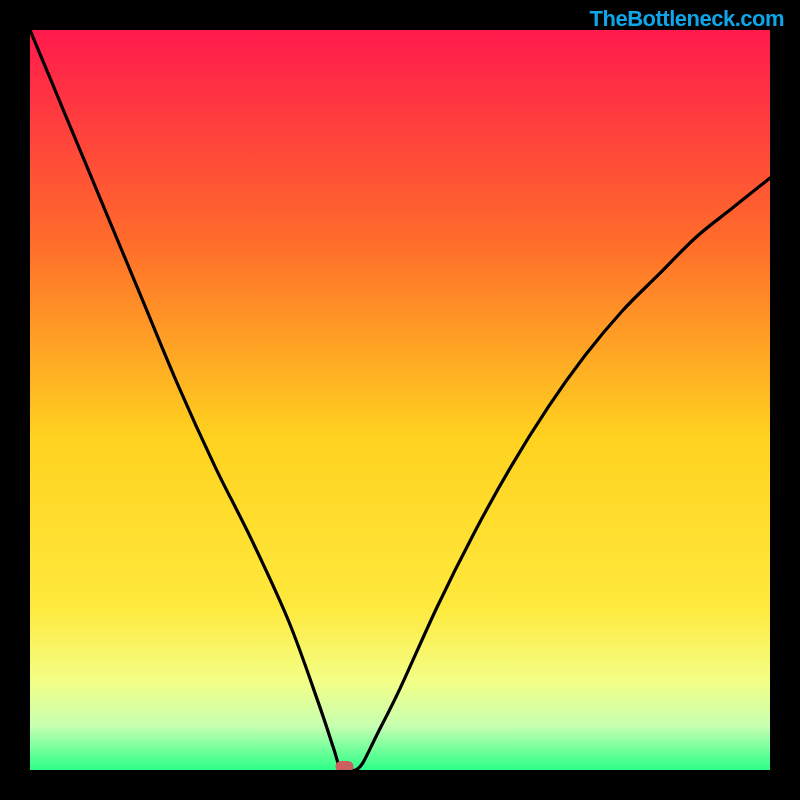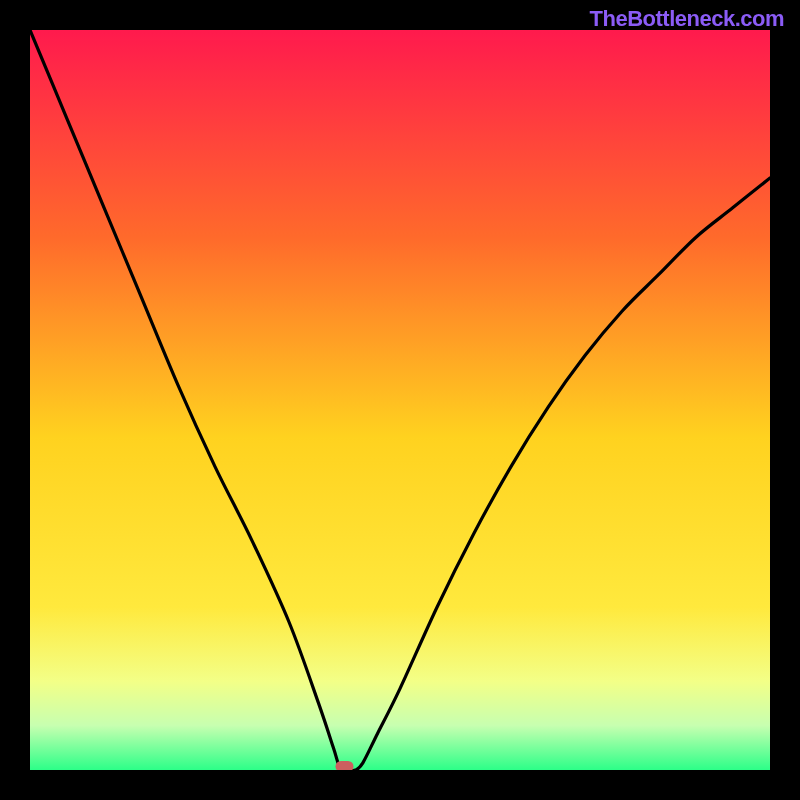--- a/index.html
+++ b/index.html
@@ -14,21 +14,21 @@
   .outer {
     width: 800px;
     height: 800px;
     background: #000;
     position: relative;
   }
   .watermark {
     position: absolute;
     top: 6px;
     right: 16px;
-    color: #8b5cf6;
+    color: #0ea5e9;
     font-size: 22px;
     font-weight: 600;
     letter-spacing: -0.5px;
   }
   .plot {
     position: absolute;
     left: 30px;
     top: 30px;
     width: 740px;
     height: 740px;

